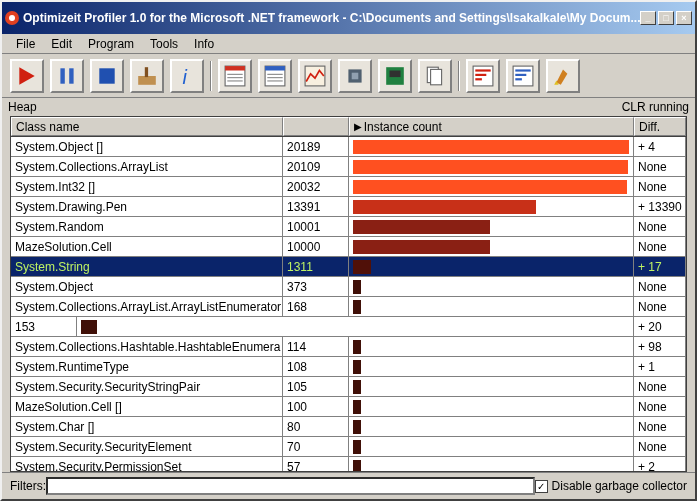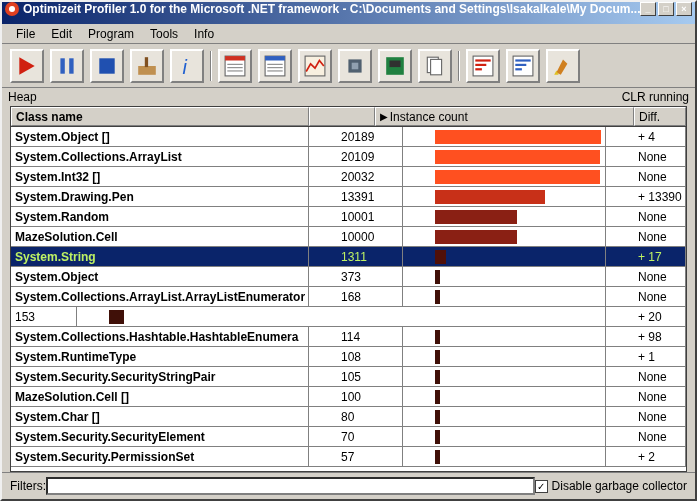--- a/index.html
+++ b/index.html
@@ -1,36 +1,36 @@
 <!DOCTYPE html>
 <html><head>
 <meta charset="utf-8">
 <style>
   * { box-sizing: border-box; margin: 0; padding: 0; font-family: Arial, Helvetica, sans-serif; }
   body { background: #b0b0b0; width: 697px; height: 501px; overflow: hidden; }
   .window { width: 697px; height: 501px; background: #d4d0c8; border: 2px solid #404040; border-top-color:#f0f0f0; border-left-color:#f0f0f0; display:flex; flex-direction:column; }
-  .titlebar { background: linear-gradient(to right,#0a246a,#a6caf0); color:#fff; height:22px; display:flex; padding:0 3px; font-size:12px; font-weight:bold; }
+  .titlebar { background: linear-gradient(to right,#0a246a,#a6caf0); color:#fff; height:22px; display:flex; align-items:center; padding:16px 3px; font-size:12px; font-weight:bold; }
   .titlebar .ticon { width:14px; height:14px; background:#e04020; border-radius:50%; margin-right:4px; flex-shrink:0; position:relative; }
   .titlebar .ticon::after{content:"";position:absolute;width:6px;height:6px;background:#fff;border-radius:50%;top:4px;left:4px;}
   .title-text{flex:1;white-space:nowrap;overflow:hidden;}
   .winbtns{display:flex;gap:2px;}
   .winbtn{width:16px;height:14px;background:#d4d0c8;border:1px solid #404040;border-top-color:#fff;border-left-color:#fff;font-size:9px;display:flex;align-items:center;justify-content:center;cursor:pointer;}
   .menubar{height:20px;display:flex;align-items:center;gap:0;padding:0 6px;font-size:12px;border-bottom:1px solid #808080;}
   .menubar span{padding:2px 8px;cursor:pointer;}
   .toolbar{height:44px;display:flex;align-items:center;gap:6px;padding:4px 8px;border-bottom:1px solid #808080;}
   .tbtn{width:34px;height:34px;background:#e8e4dc;border:2px solid #808080;border-top-color:#fff;border-left-color:#fff;display:flex;align-items:center;justify-content:center;cursor:pointer;font-size:14px;}
   .tbtn svg{width:22px;height:22px;}
   .tsep{width:2px;height:30px;border-left:1px solid #808080;border-right:1px solid #fff;}
   .hdrrow{display:flex;justify-content:space-between;padding:2px 6px;font-size:12px;}
   .tablewrap{flex:1;background:#fff;margin:0 8px;border:1px solid #404040;display:flex;flex-direction:column;overflow:hidden;}
   .colhdr{display:flex;background:#d4d0c8;border-bottom:1px solid #404040;height:20px;font-size:12px;}
   .colhdr>div{border:1px solid #808080;border-top-color:#fff;border-left-color:#fff;padding:2px 4px;display:flex;align-items:center;}
-  .col1{width:298px;font-weight:bold;} .col2{width:66px;text-align:right;justify-content:flex-end;} .col3{flex:1;} .col4{width:52px;}
+  .col1{width:272px;} .col2{width:66px;text-align:right;justify-content:flex-end;} .col3{flex:1;} .col4{width:52px;}
   .rows{flex:1;overflow:hidden;}
-  .row{display:flex;height:20px;font-size:12px;border-bottom:1px solid #808080;gap:28px;}
+  .row{display:flex;height:20px;font-size:12px;border-bottom:1px solid #808080;}
   .row>div{padding:1px 4px;border-right:1px solid #808080;display:flex;align-items:center;white-space:nowrap;overflow:hidden;}
   .row .col2{justify-content:flex-start;text-align:left;}
   .row.sel{background:#0a246a;color:#bef264;}
   .bar{height:14px;}
   .footer{display:flex;align-items:center;padding:4px 8px;gap:0;font-size:12px;border-top:1px solid #808080;}
   .footer input[type=text]{flex:1;height:18px;border:2px inset #808080;background:#fff;font-size:12px;padding:0 3px;}
   .chk{display:flex;align-items:center;gap:4px;}
   .chkbox{width:13px;height:13px;border:1px solid #404040;background:#fff;display:flex;align-items:center;justify-content:center;font-size:10px;}
   .arrow{font-size:10px;margin-right:2px;}
 </style>

